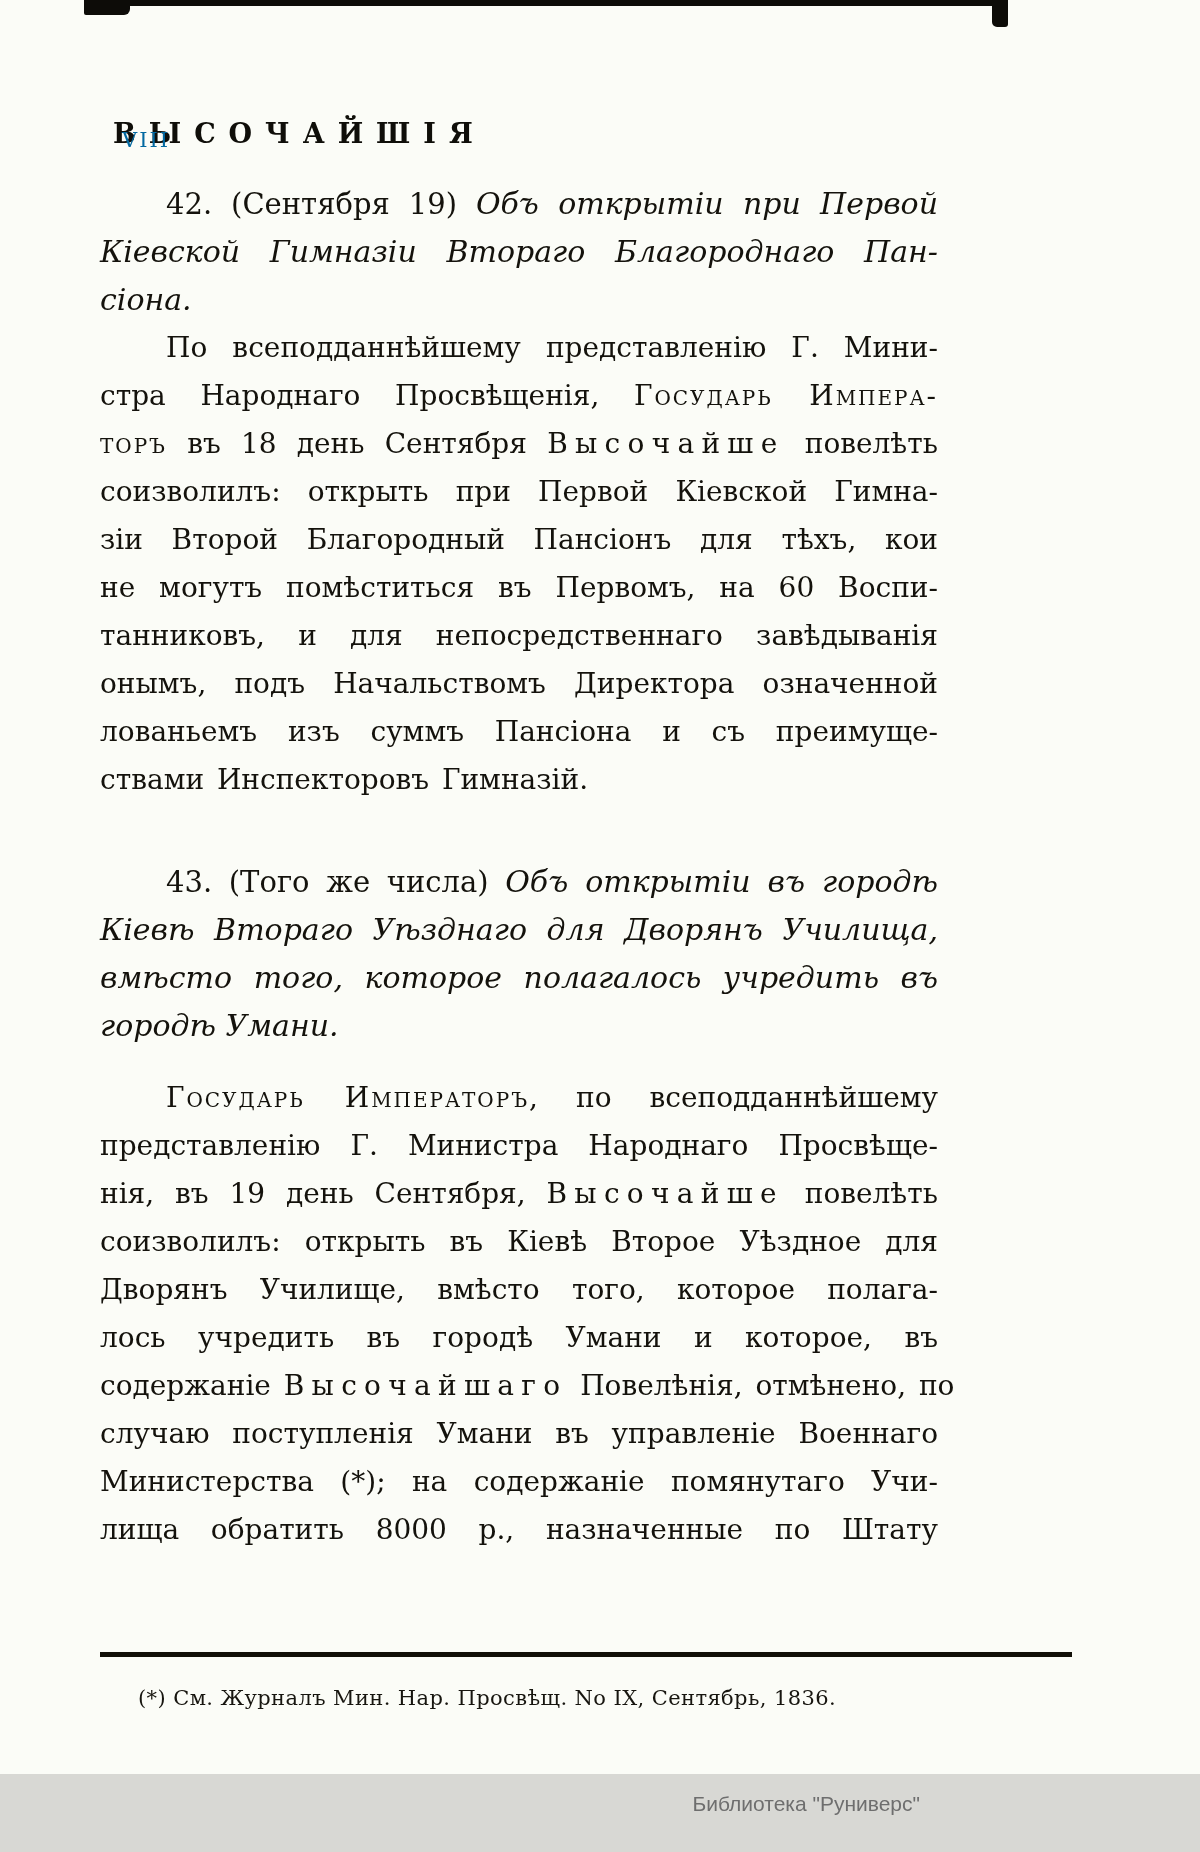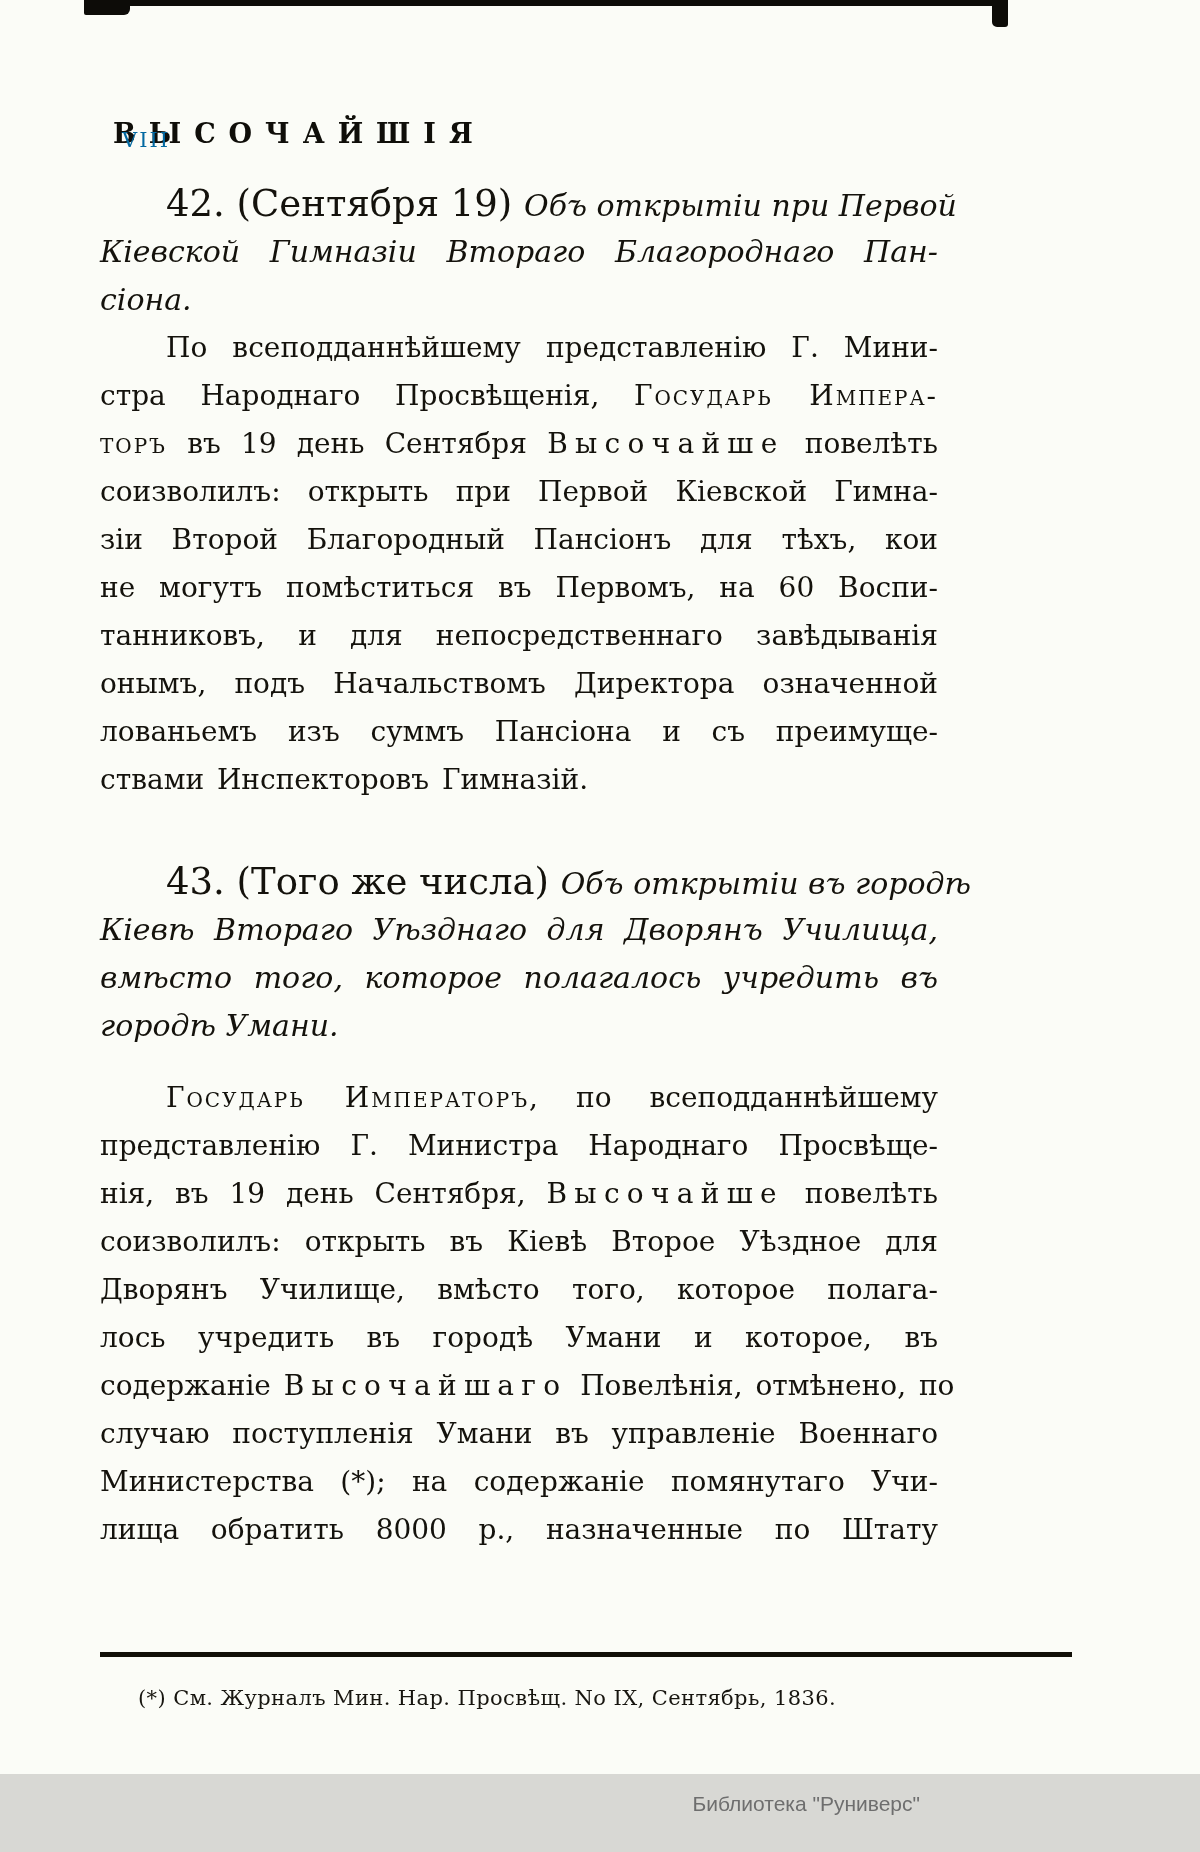--- a/index.html
+++ b/index.html
@@ -44,21 +44,21 @@
     font-size: 27px; font-weight: bold;
     letter-spacing: 0.48em; text-indent: 0.48em;
     color: #0f0e09;
   }
   .entry-heading { margin-top: 18px; }
   .entry-heading .line {
     font-size: 30px;
     height: 48px; line-height: 48px;
   }
   .entry-heading .line span { font-style: italic; }
-  .entry-heading .line span.rm { font-style: normal; font-size: 37px; }
+  .entry-heading .line span.rm { font-style: normal; font-size: 29px; }
   .entry-body .line {
     font-size: 28px;
     height: 48px; line-height: 48px;
     word-spacing: 0.14em;
   }
   .line {
     text-align: justify;
     text-align-last: justify;
     white-space: nowrap;
     overflow: visible;
@@ -108,21 +108,21 @@
 
     <div>
       <div class="entry-heading">
           <div class="line indent"><span class="rm">42. (Сентября 19) </span><span>Объ открытіи при Первой</span></div>
           <div class="line"><span>Кіевской Гимназіи Втораго Благороднаго Пан-</span></div>
           <div class="line end"><span>сіона.</span></div>
         </div>
       <div class="entry-body">
           <div class="line indent"><span>По всеподданнѣйшему представленію Г. Мини-</span></div>
           <div class="line"><span>стра Народнаго Просвѣщенія, </span><span class="sc">Государь Импера-</span></div>
-          <div class="line"><span class="sc">торъ</span><span> въ 19 день Сентября </span><span class="sp">Высочайше</span><span> повелѣть</span></div>
+          <div class="line"><span class="sc">торъ</span><span> въ 18 день Сентября </span><span class="sp">Высочайше</span><span> повелѣть</span></div>
           <div class="line"><span>соизволилъ: открыть при Первой Кіевской Гимна-</span></div>
           <div class="line"><span>зіи Второй Благородный Пансіонъ для тѣхъ, кои</span></div>
           <div class="line"><span>не могутъ помѣститься въ Первомъ, на 60 Воспи-</span></div>
           <div class="line"><span>танниковъ, и для непосредственнаго завѣдыванія</span></div>
           <div class="line"><span>онымъ, подъ Начальствомъ Директора означенной</span></div>
           <div class="line"><span>лованьемъ изъ суммъ Пансіона и съ преимуще-</span></div>
           <div class="line end"><span>ствами Инспекторовъ Гимназій.</span></div>
         </div>
     </div>
 

